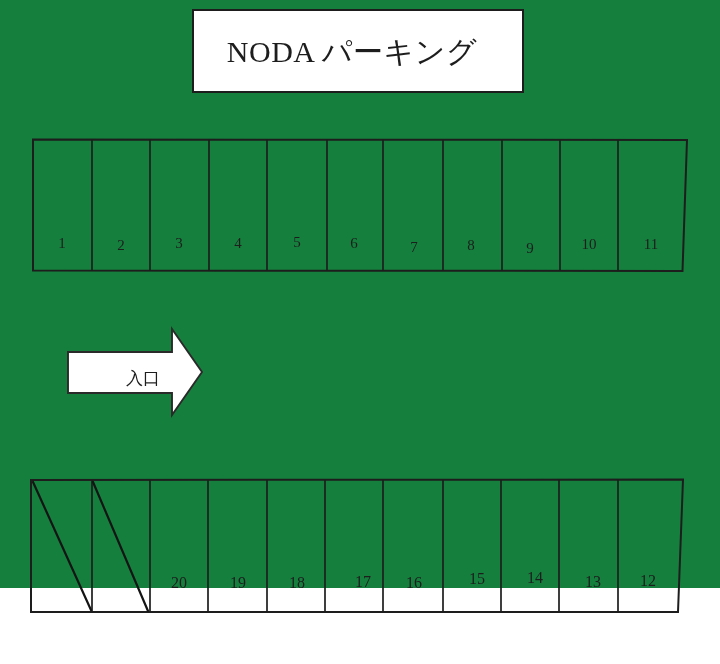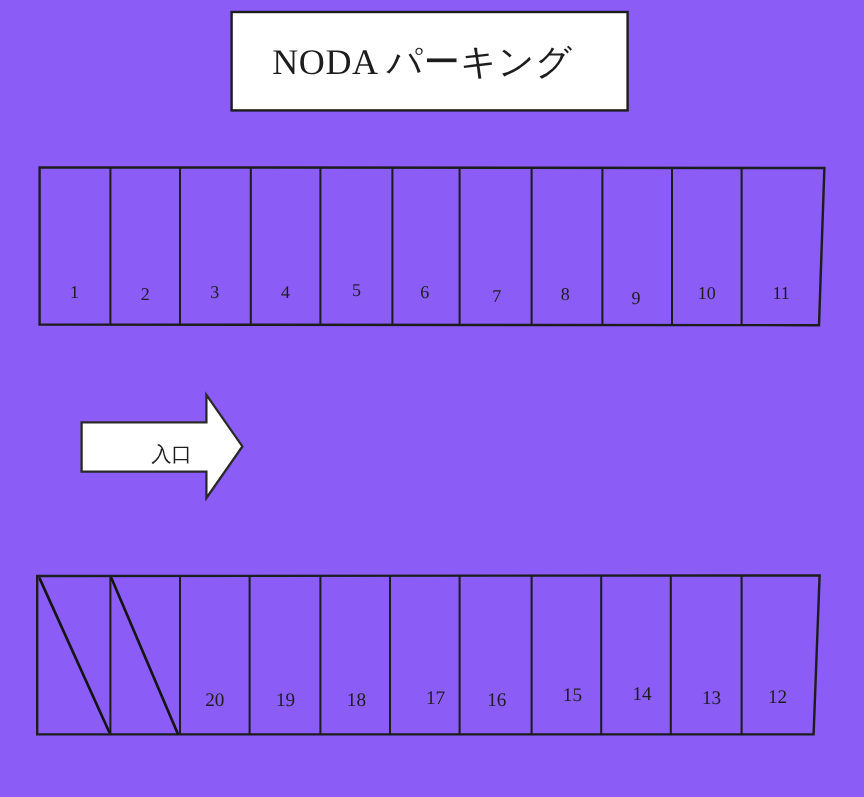--- a/index.html
+++ b/index.html
@@ -6,22 +6,22 @@
     margin: 0;
     padding: 0;
     background: #ffffff;
     width: 720px;
     height: 664px;
     overflow: hidden;
   }
   .stage {
     position: relative;
     width: 720px;
-    height: 664px;
-    background: #8b5cf6;
+    height: 588px;
+    background: #15803d;
   }
   svg {
     display: block;
   }
   svg text {
     font-family: "Liberation Serif", "DejaVu Serif", serif;
     fill: #1d1d1d;
   }
   .outline {
     fill: none;

